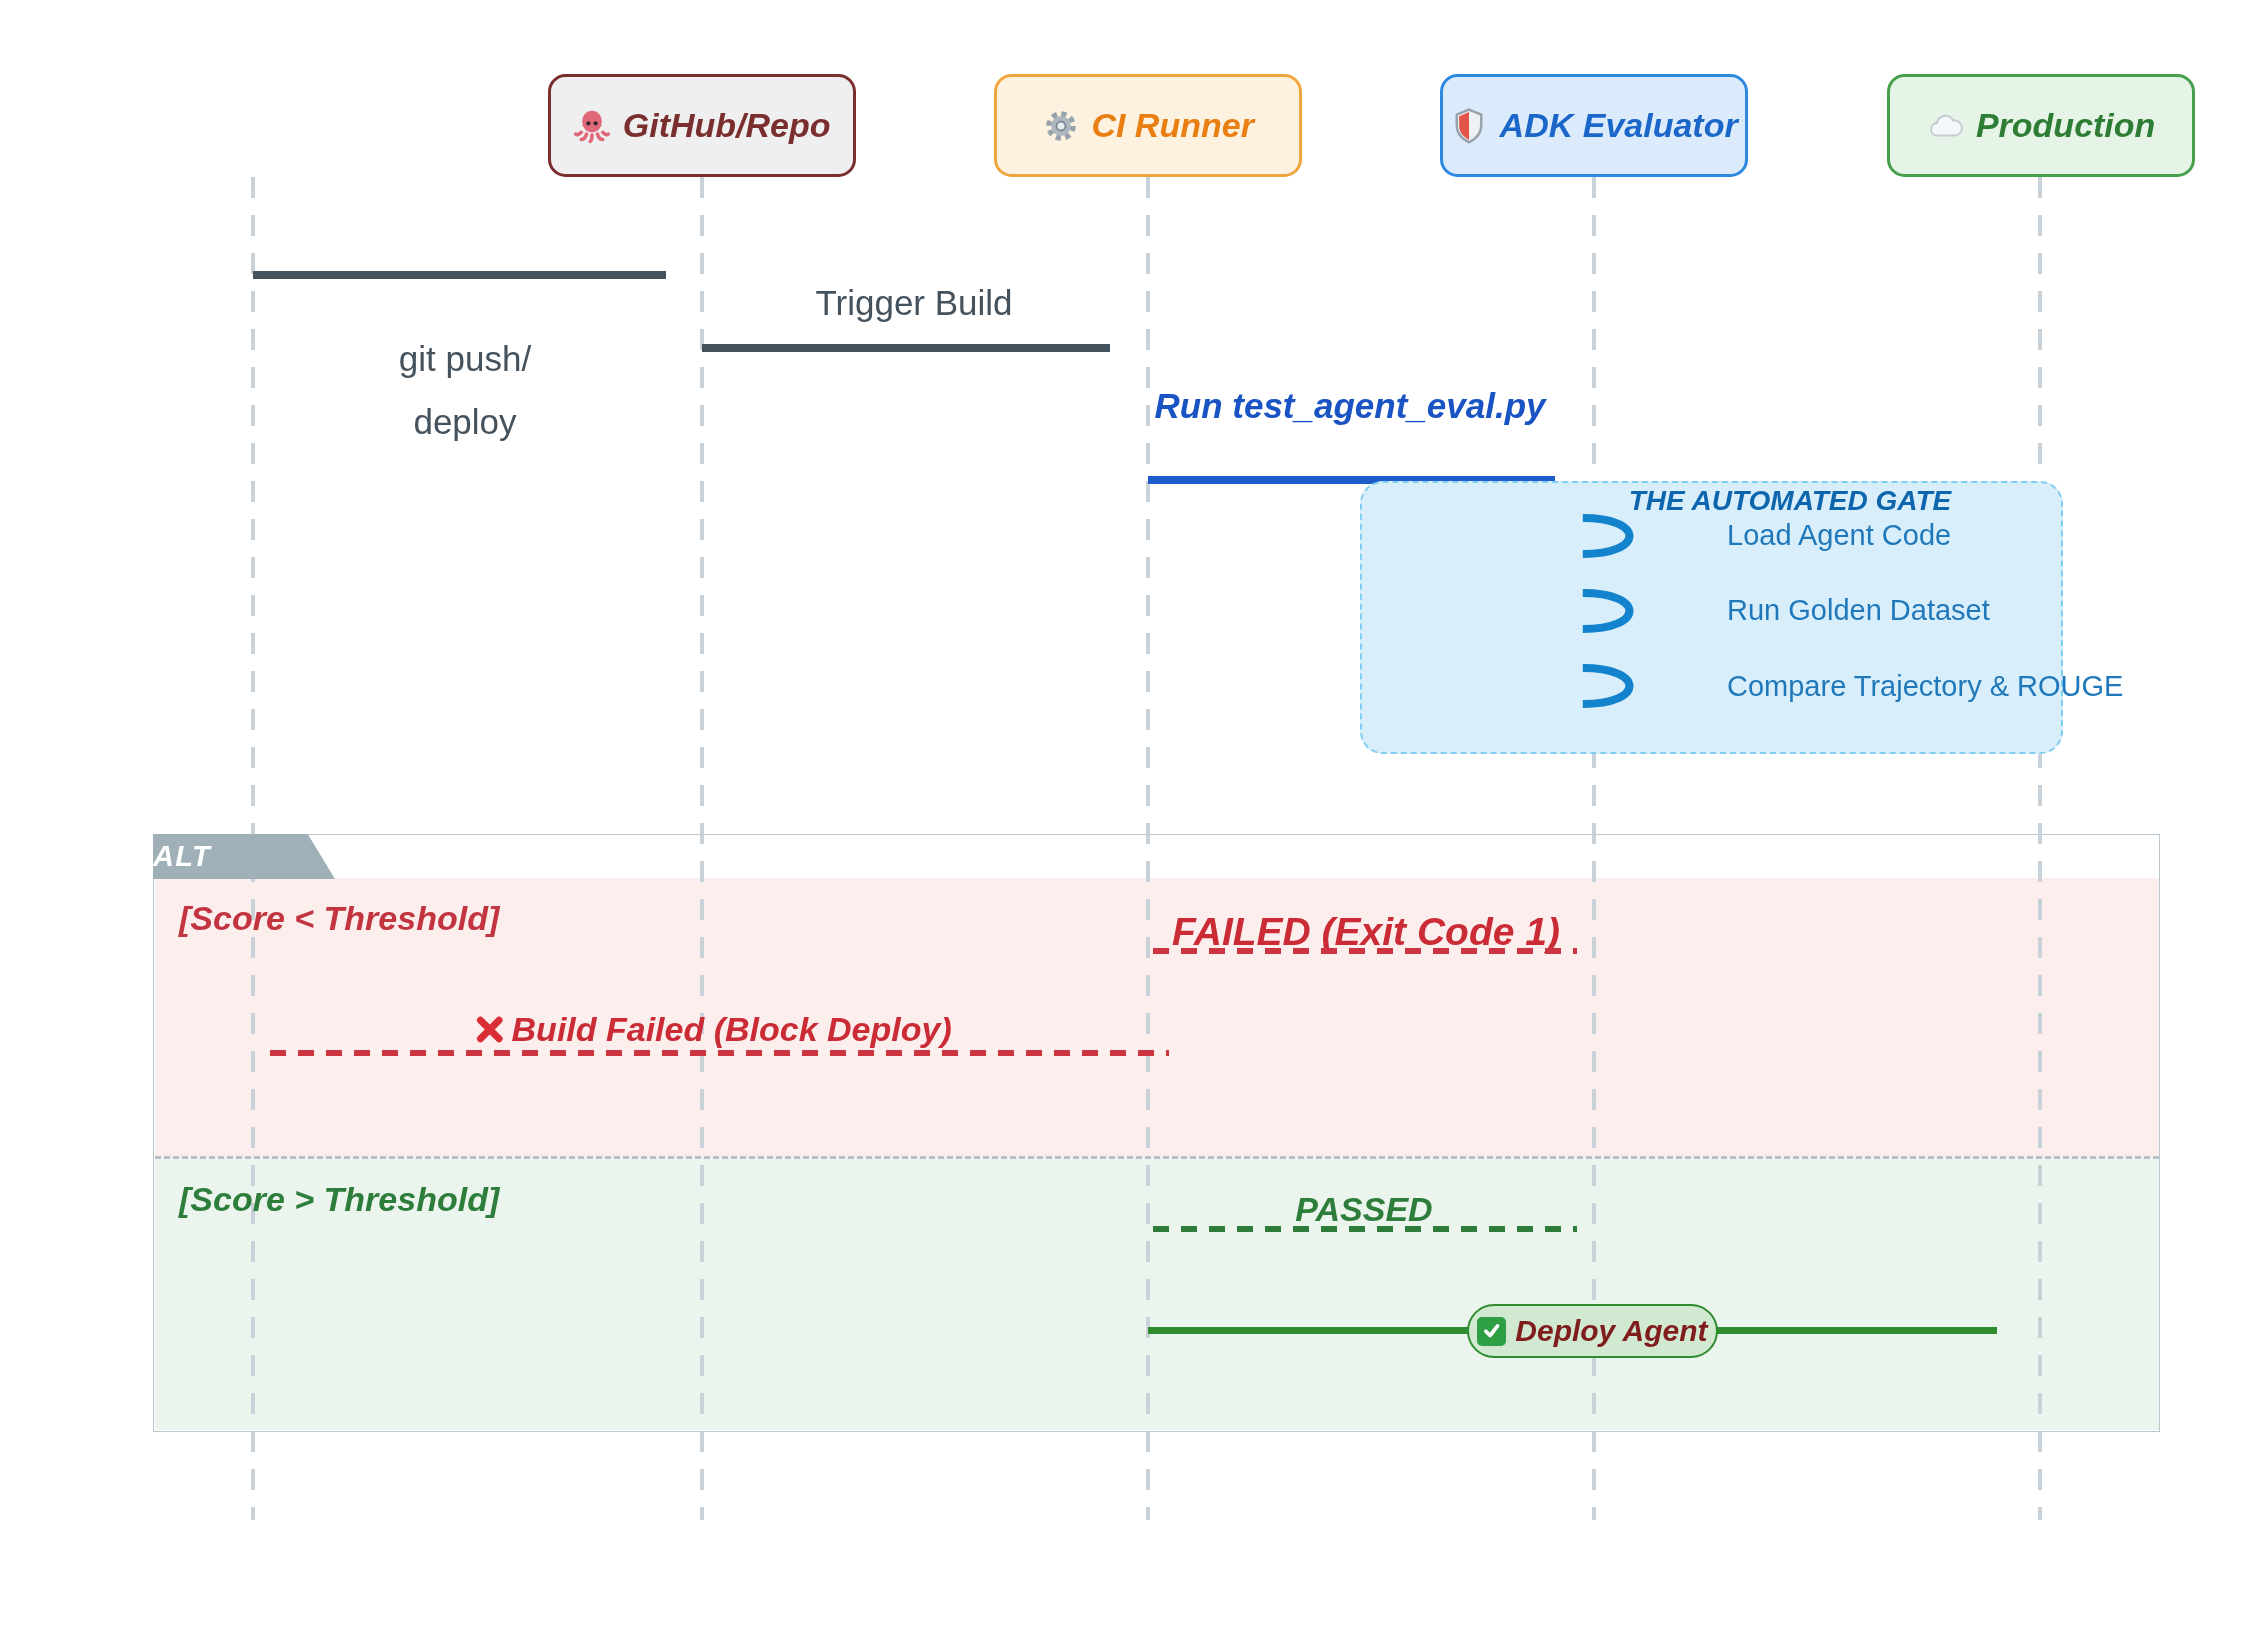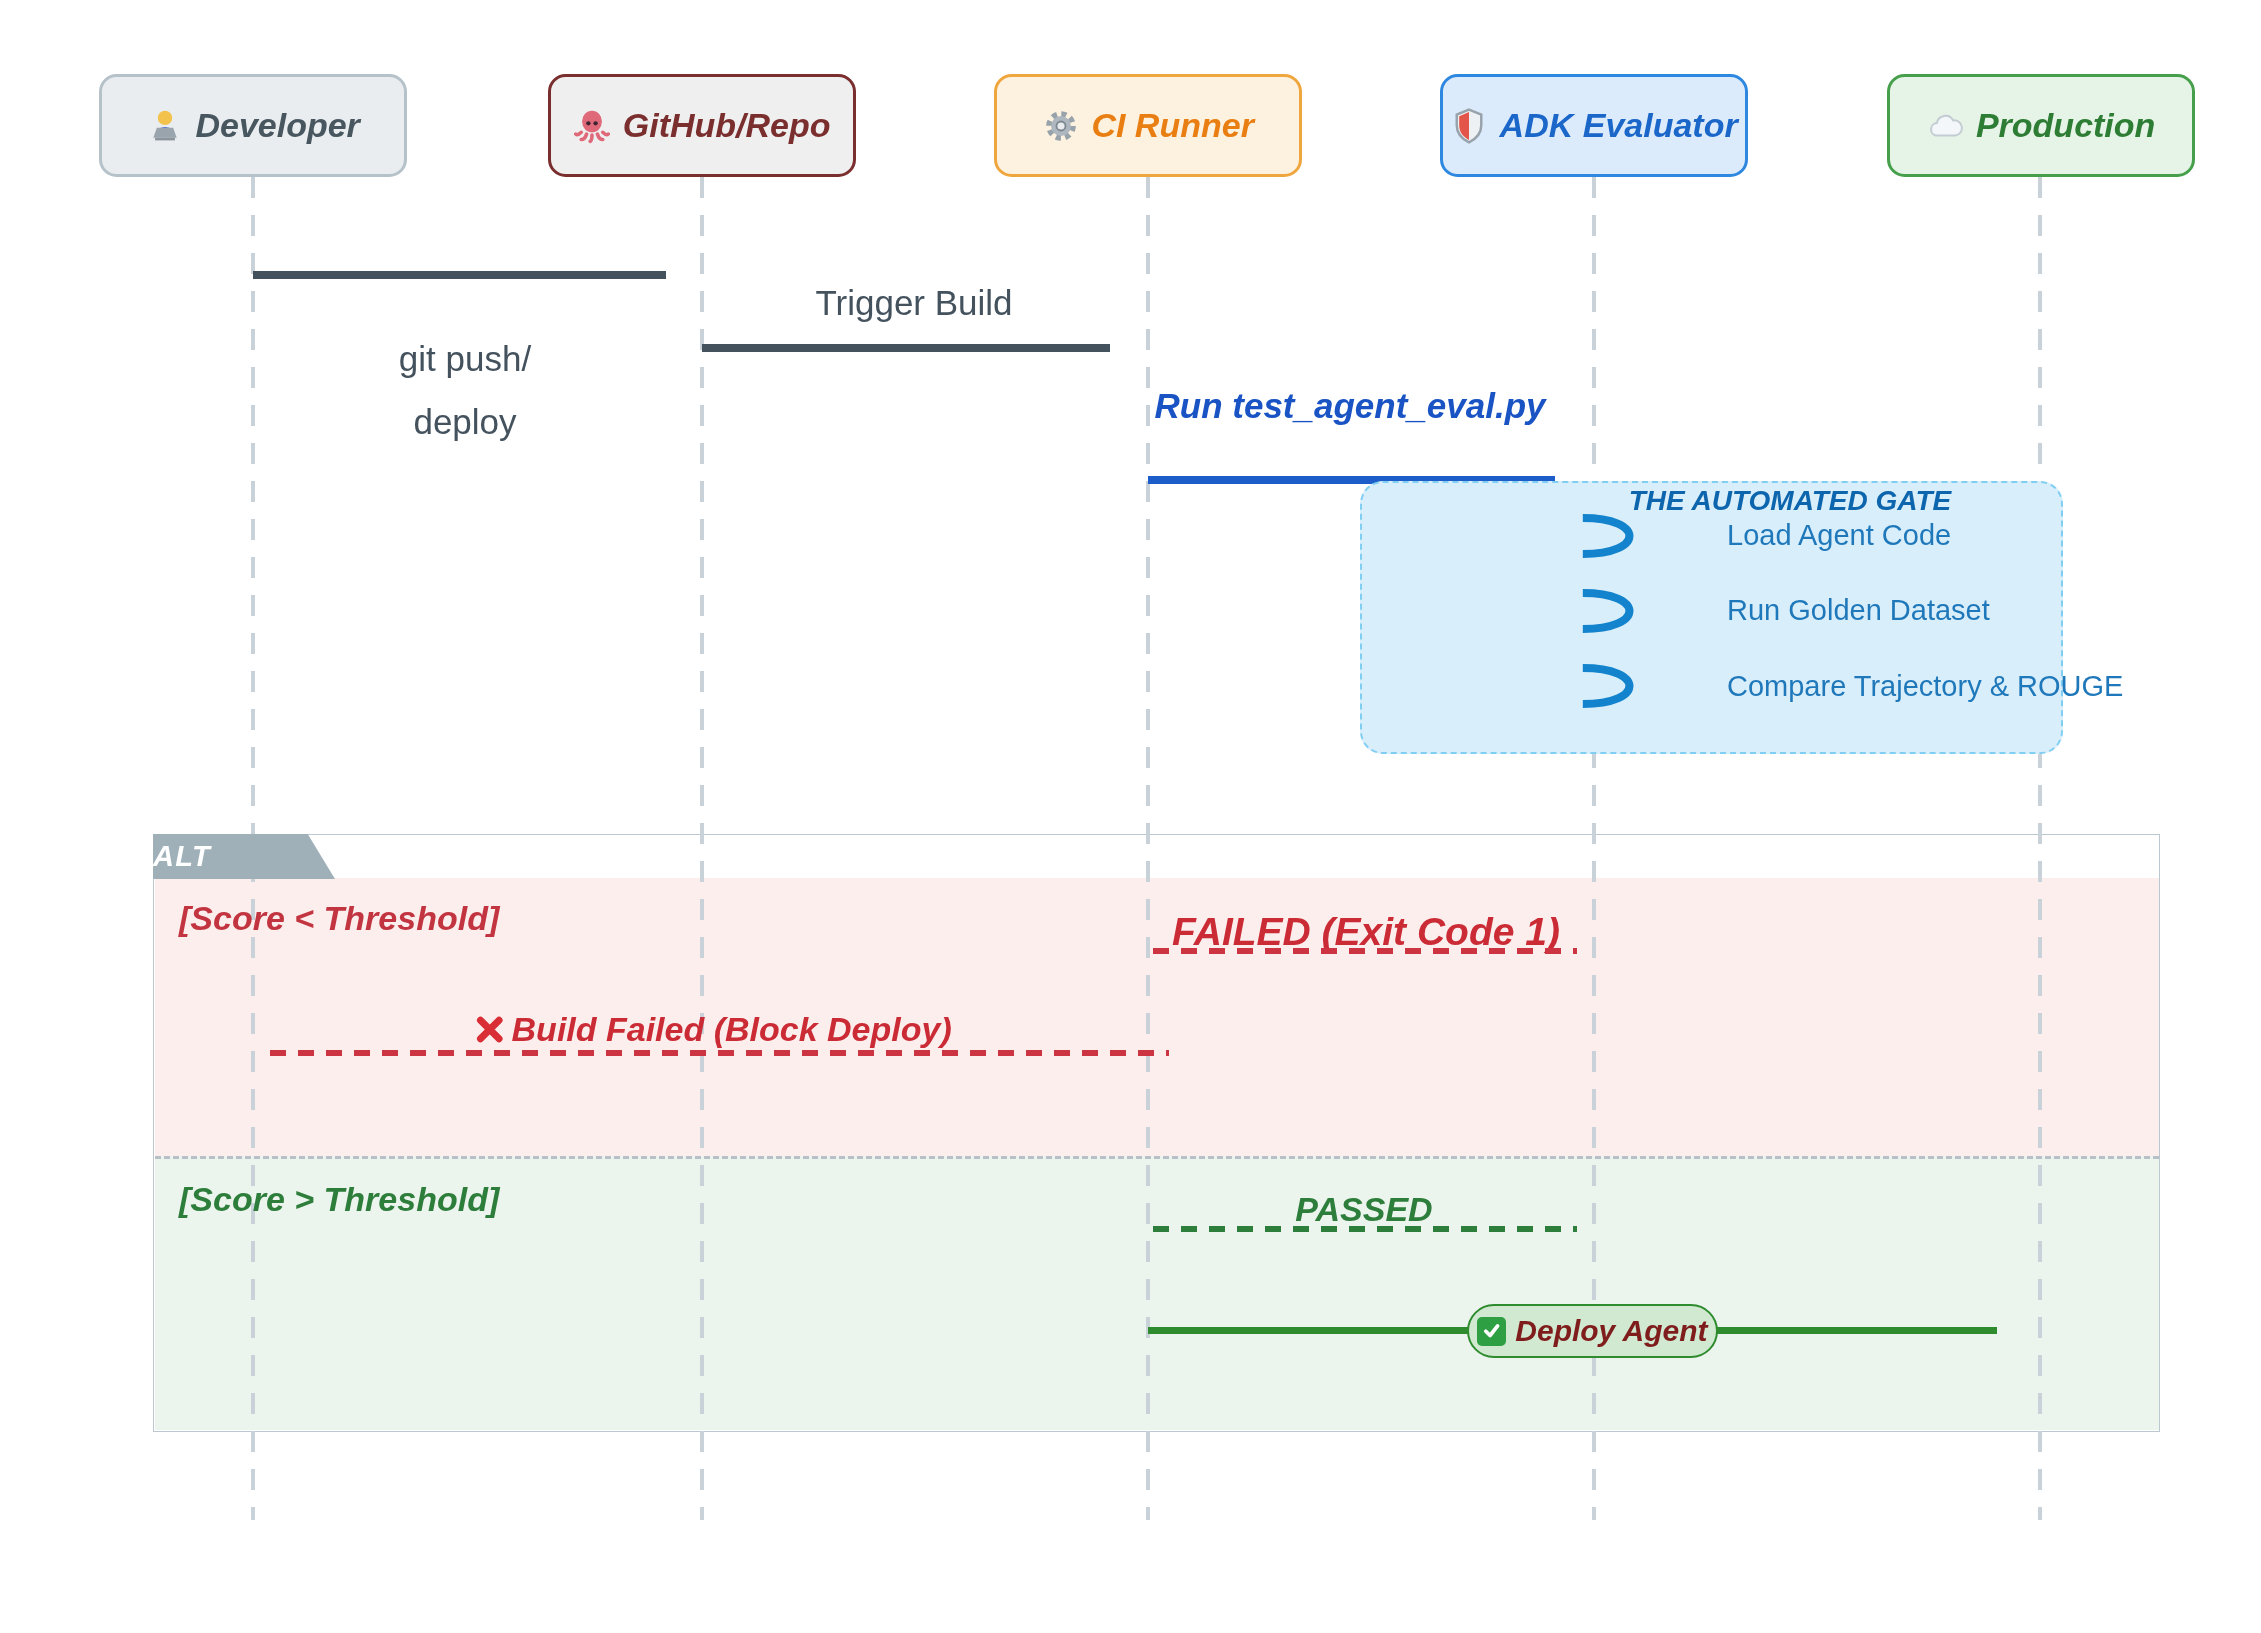--- a/index.html
+++ b/index.html
@@ -67,31 +67,20 @@
   <div class="abs" id="alt-frame"></div>
   <div class="abs" id="sect-fail"></div>
   <div class="abs" id="sect-pass"></div>
 
   <div class="lifeline" style="left:251px"></div>
   <div class="lifeline" style="left:700px"></div>
   <div class="lifeline" style="left:1146px"></div>
   <div class="lifeline" style="left:1592px"></div>
   <div class="lifeline" style="left:2038px"></div>
 
-  <div class="actor" id="actor-developer">
-    <span class="aicon">
-      <svg width="36" height="36" viewBox="0 0 40 40">
-        <circle cx="20" cy="11" r="8" fill="#f2c24c"></circle>
-        <path d="M11 24 Q20 18 29 24 L29 32 L11 32 Z" fill="#3b5bd6"></path>
-        <path d="M7 33 h26 l-4 -11 h-18 Z" fill="#9aa4ad"></path>
-        <rect x="9" y="33" width="22" height="3" fill="#8a949d"></rect>
-      </svg>
-    </span>
-    <span>Developer</span>
-  </div>
 
   <div class="actor" id="actor-github">
     <span class="aicon">
       <svg width="36" height="36" viewBox="0 0 40 40">
         <ellipse cx="20" cy="15" rx="11" ry="12" fill="#df6879"></ellipse>
         <circle cx="16" cy="17" r="2.4" fill="#3a2430"></circle>
         <circle cx="24" cy="17" r="2.4" fill="#3a2430"></circle>
         <path d="M8 27 q-4 4 -6 2 M14 29 q-2 6 -6 6 M20 30 q0 6 -2 7 M26 29 q2 6 6 6 M32 27 q4 4 6 2" stroke="#df6879" stroke-width="4" fill="none" stroke-linecap="round"></path>
       </svg>
     </span>

